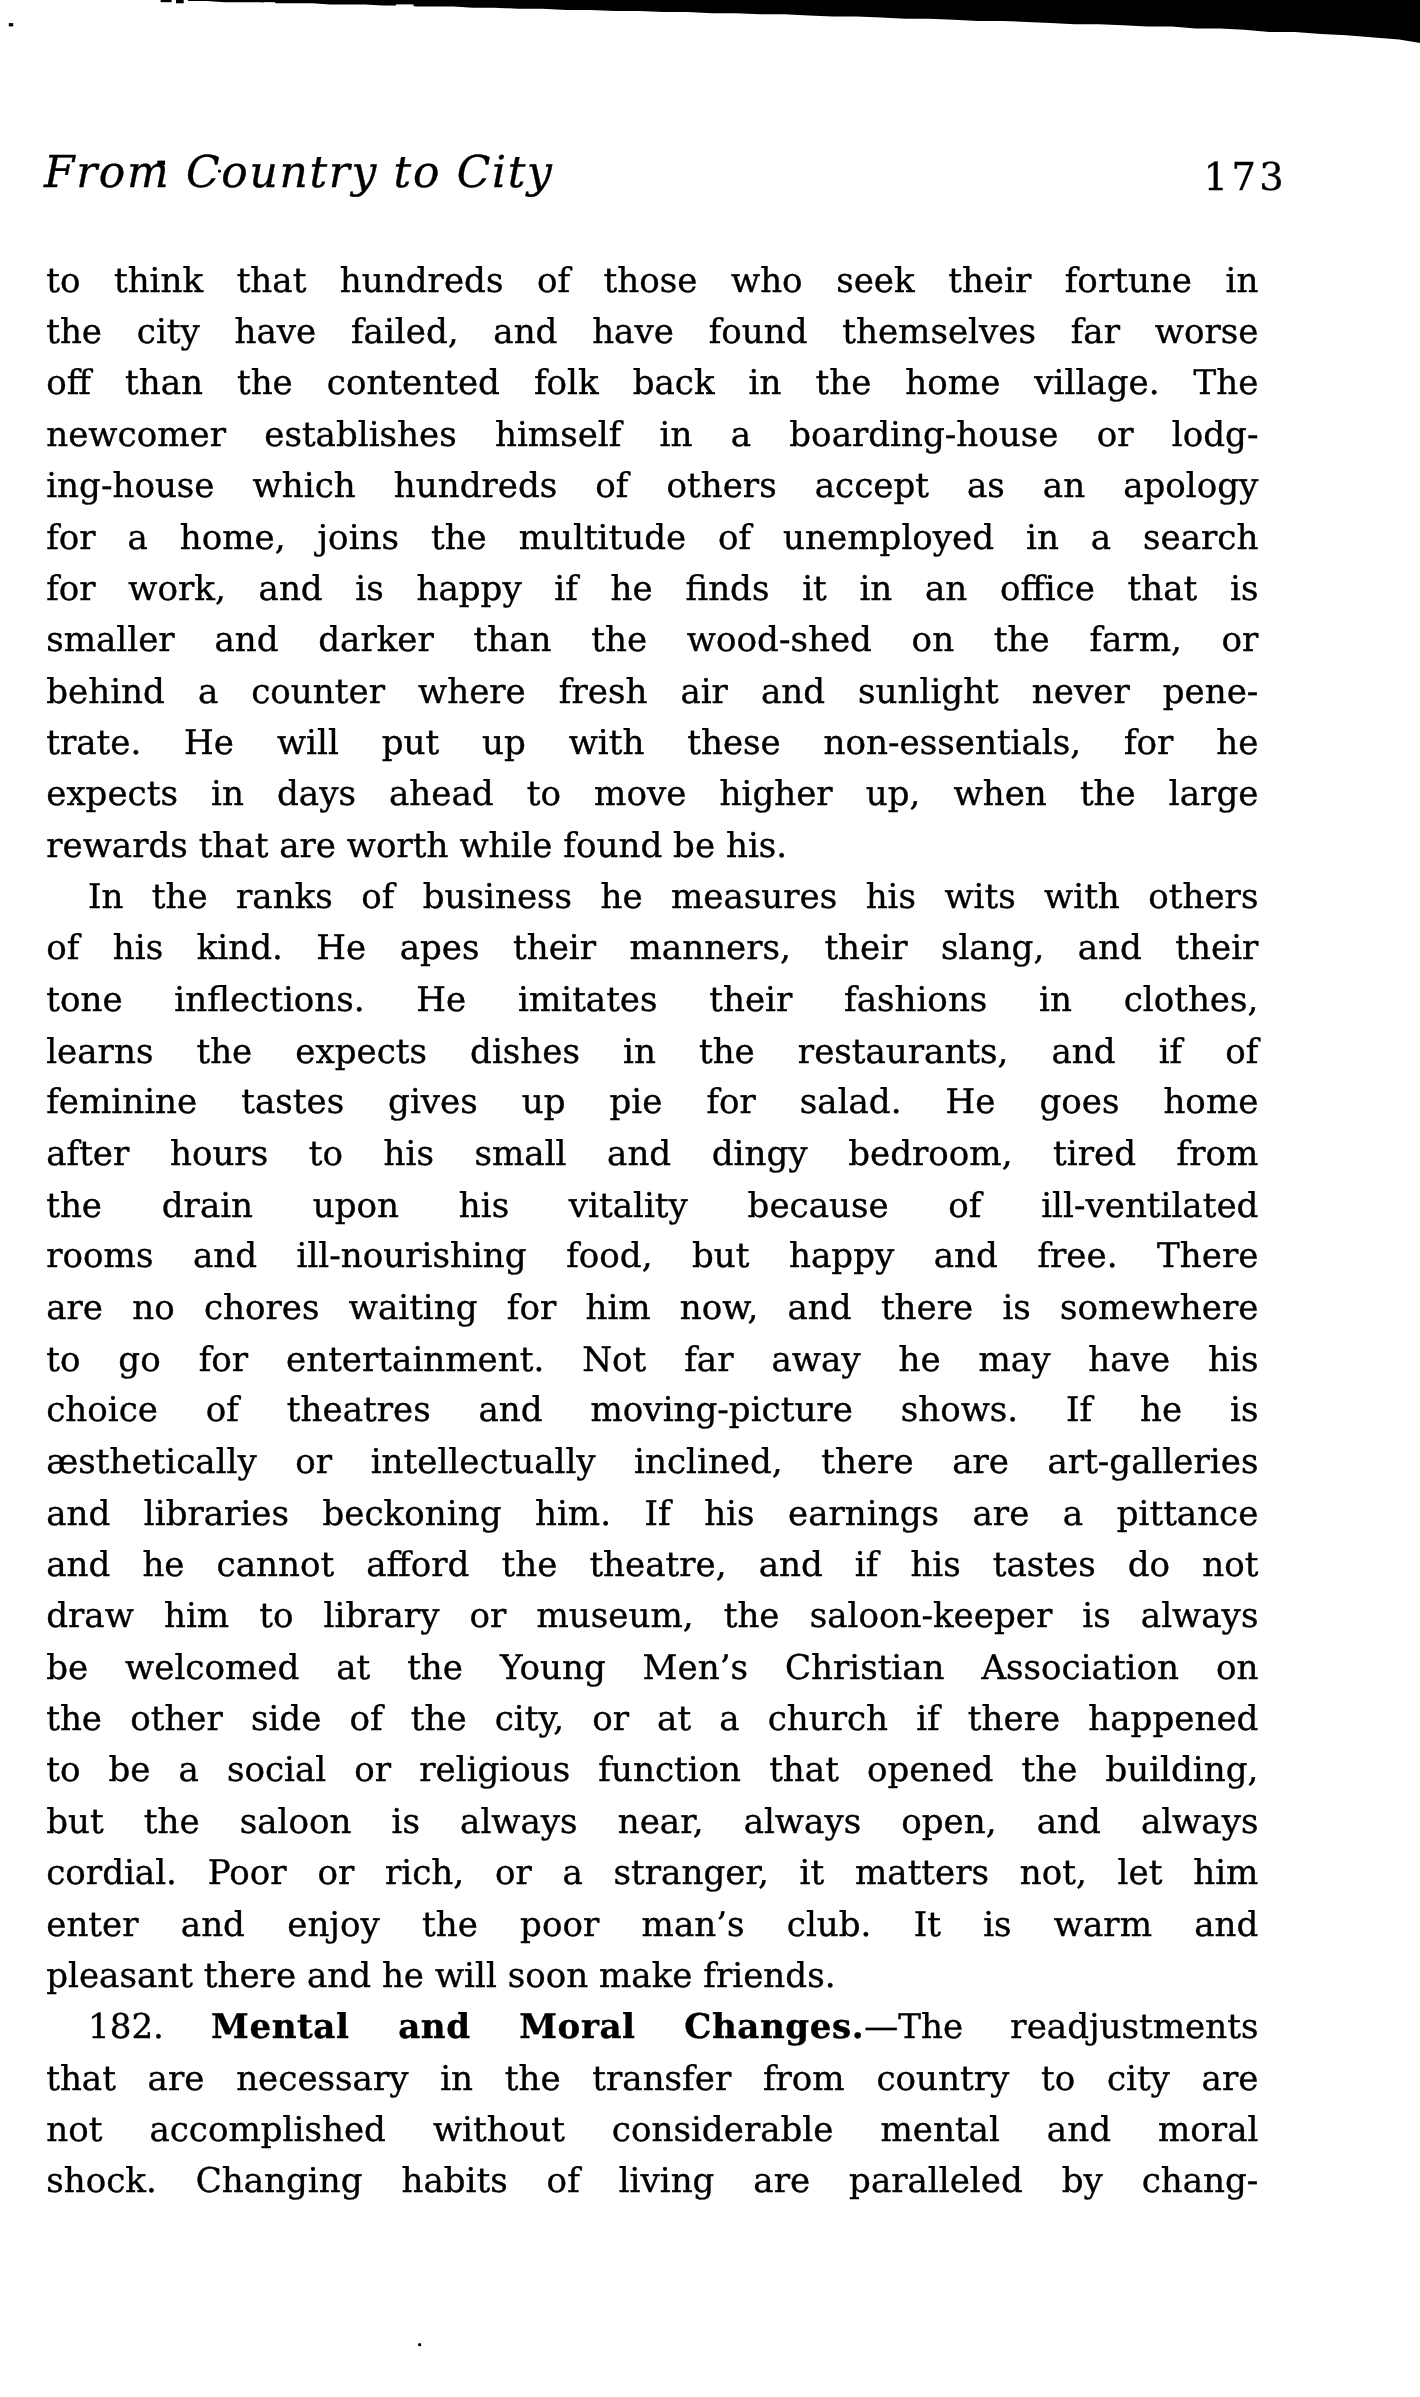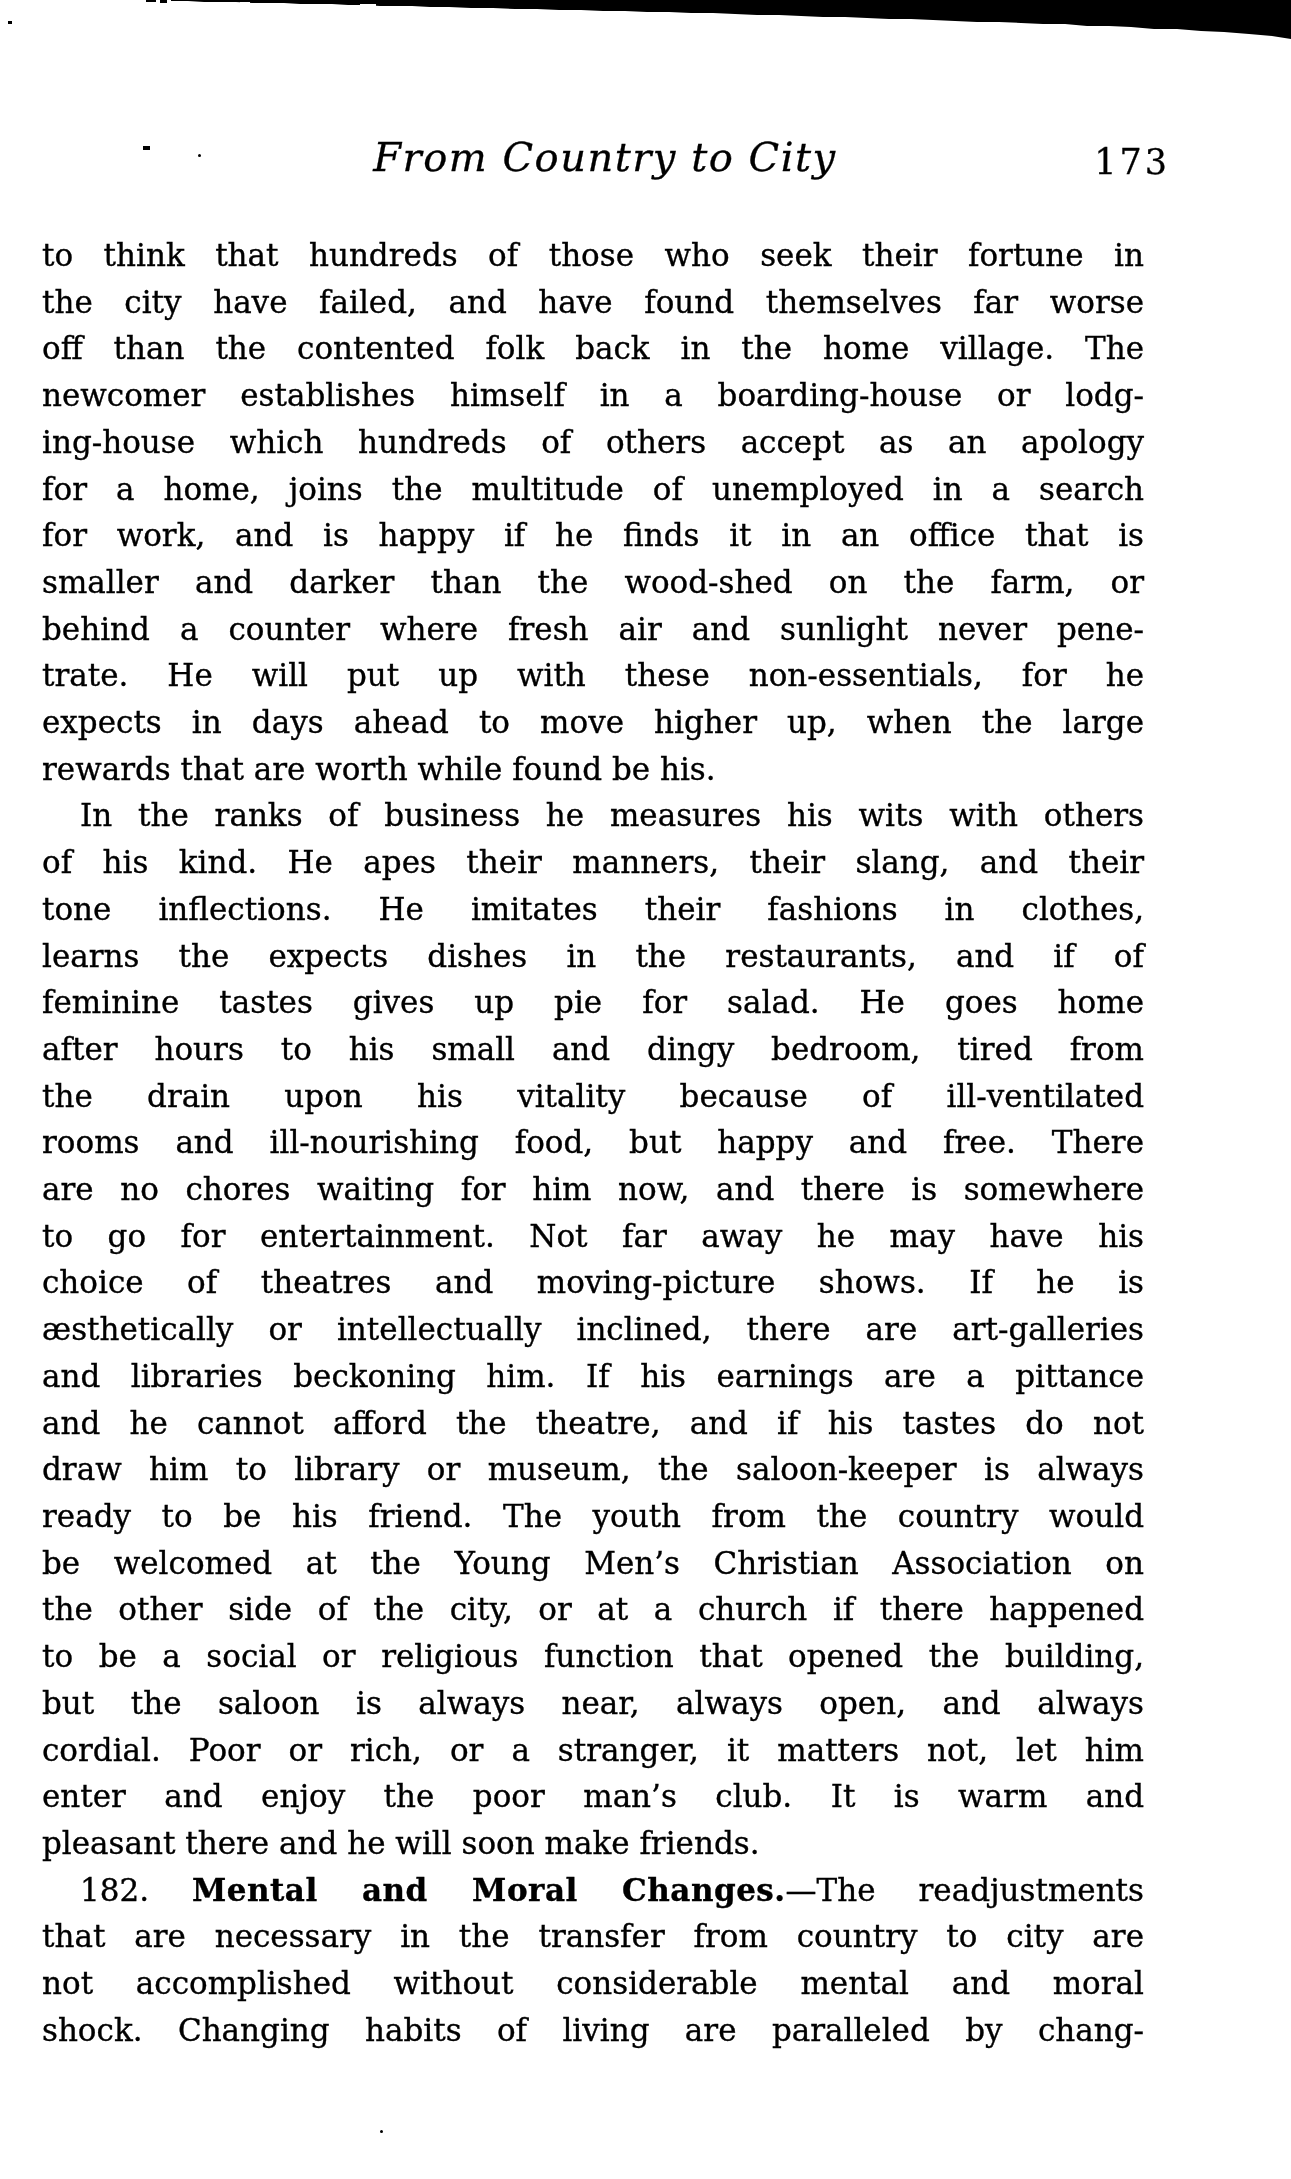--- a/index.html
+++ b/index.html
@@ -10,21 +10,20 @@
     color: #000000;
     font-family: "DejaVu Serif", "Liberation Serif", serif;
     overflow: hidden;
   }
   .artifact-top { position: absolute; top: 0; left: 0; display: block; }
   .noise { position: absolute; background: #000; }
 
   .page-header { position: absolute; left: 40px; top: 128px; width: 1130px; height: 62px; }
   .running-title {
     position: absolute; left: 0; top: 0; width: 1130px;
-    text-align: center;
     font-style: italic;
     font-size: 40px; line-height: 58px;
     letter-spacing: 1.5px;
     -webkit-text-stroke: 0.3px #000;
   }
   .page-number {
     position: absolute; right: 0; top: 5px;
     font-size: 35px; line-height: 58px;
     letter-spacing: 3px;
     -webkit-text-stroke: 0.3px #000;
@@ -92,21 +91,20 @@
       <div class="line">after hours to his small and dingy bedroom, tired from</div>
       <div class="line">the drain upon his vitality because of ill-ventilated</div>
       <div class="line">rooms and ill-nourishing food, but happy and free.  There</div>
       <div class="line">are no chores waiting for him now, and there is somewhere</div>
       <div class="line">to go for entertainment.  Not far away he may have his</div>
       <div class="line">choice of theatres and moving-picture shows.  If he is</div>
       <div class="line">æsthetically or intellectually inclined, there are art-galleries</div>
       <div class="line">and libraries beckoning him.  If his earnings are a pittance</div>
       <div class="line">and he cannot afford the theatre, and if his tastes do not</div>
       <div class="line">draw him to library or museum, the saloon-keeper is always</div>
-      <div class="line">ready to be his friend.  The youth from the country would</div>
       <div class="line">be welcomed at the Young Men’s Christian Association on</div>
       <div class="line">the other side of the city, or at a church if there happened</div>
       <div class="line">to be a social or religious function that opened the building,</div>
       <div class="line">but the saloon is always near, always open, and always</div>
       <div class="line">cordial.  Poor or rich, or a stranger, it matters not, let him</div>
       <div class="line">enter and enjoy the poor man’s club.  It is warm and</div>
       <div class="line last">pleasant there and he will soon make friends.</div>
     </div>
     <div class="para indent">
       <div class="line"><span>182.  </span><b>Mental and Moral Changes.</b><span>—The readjustments</span></div>

